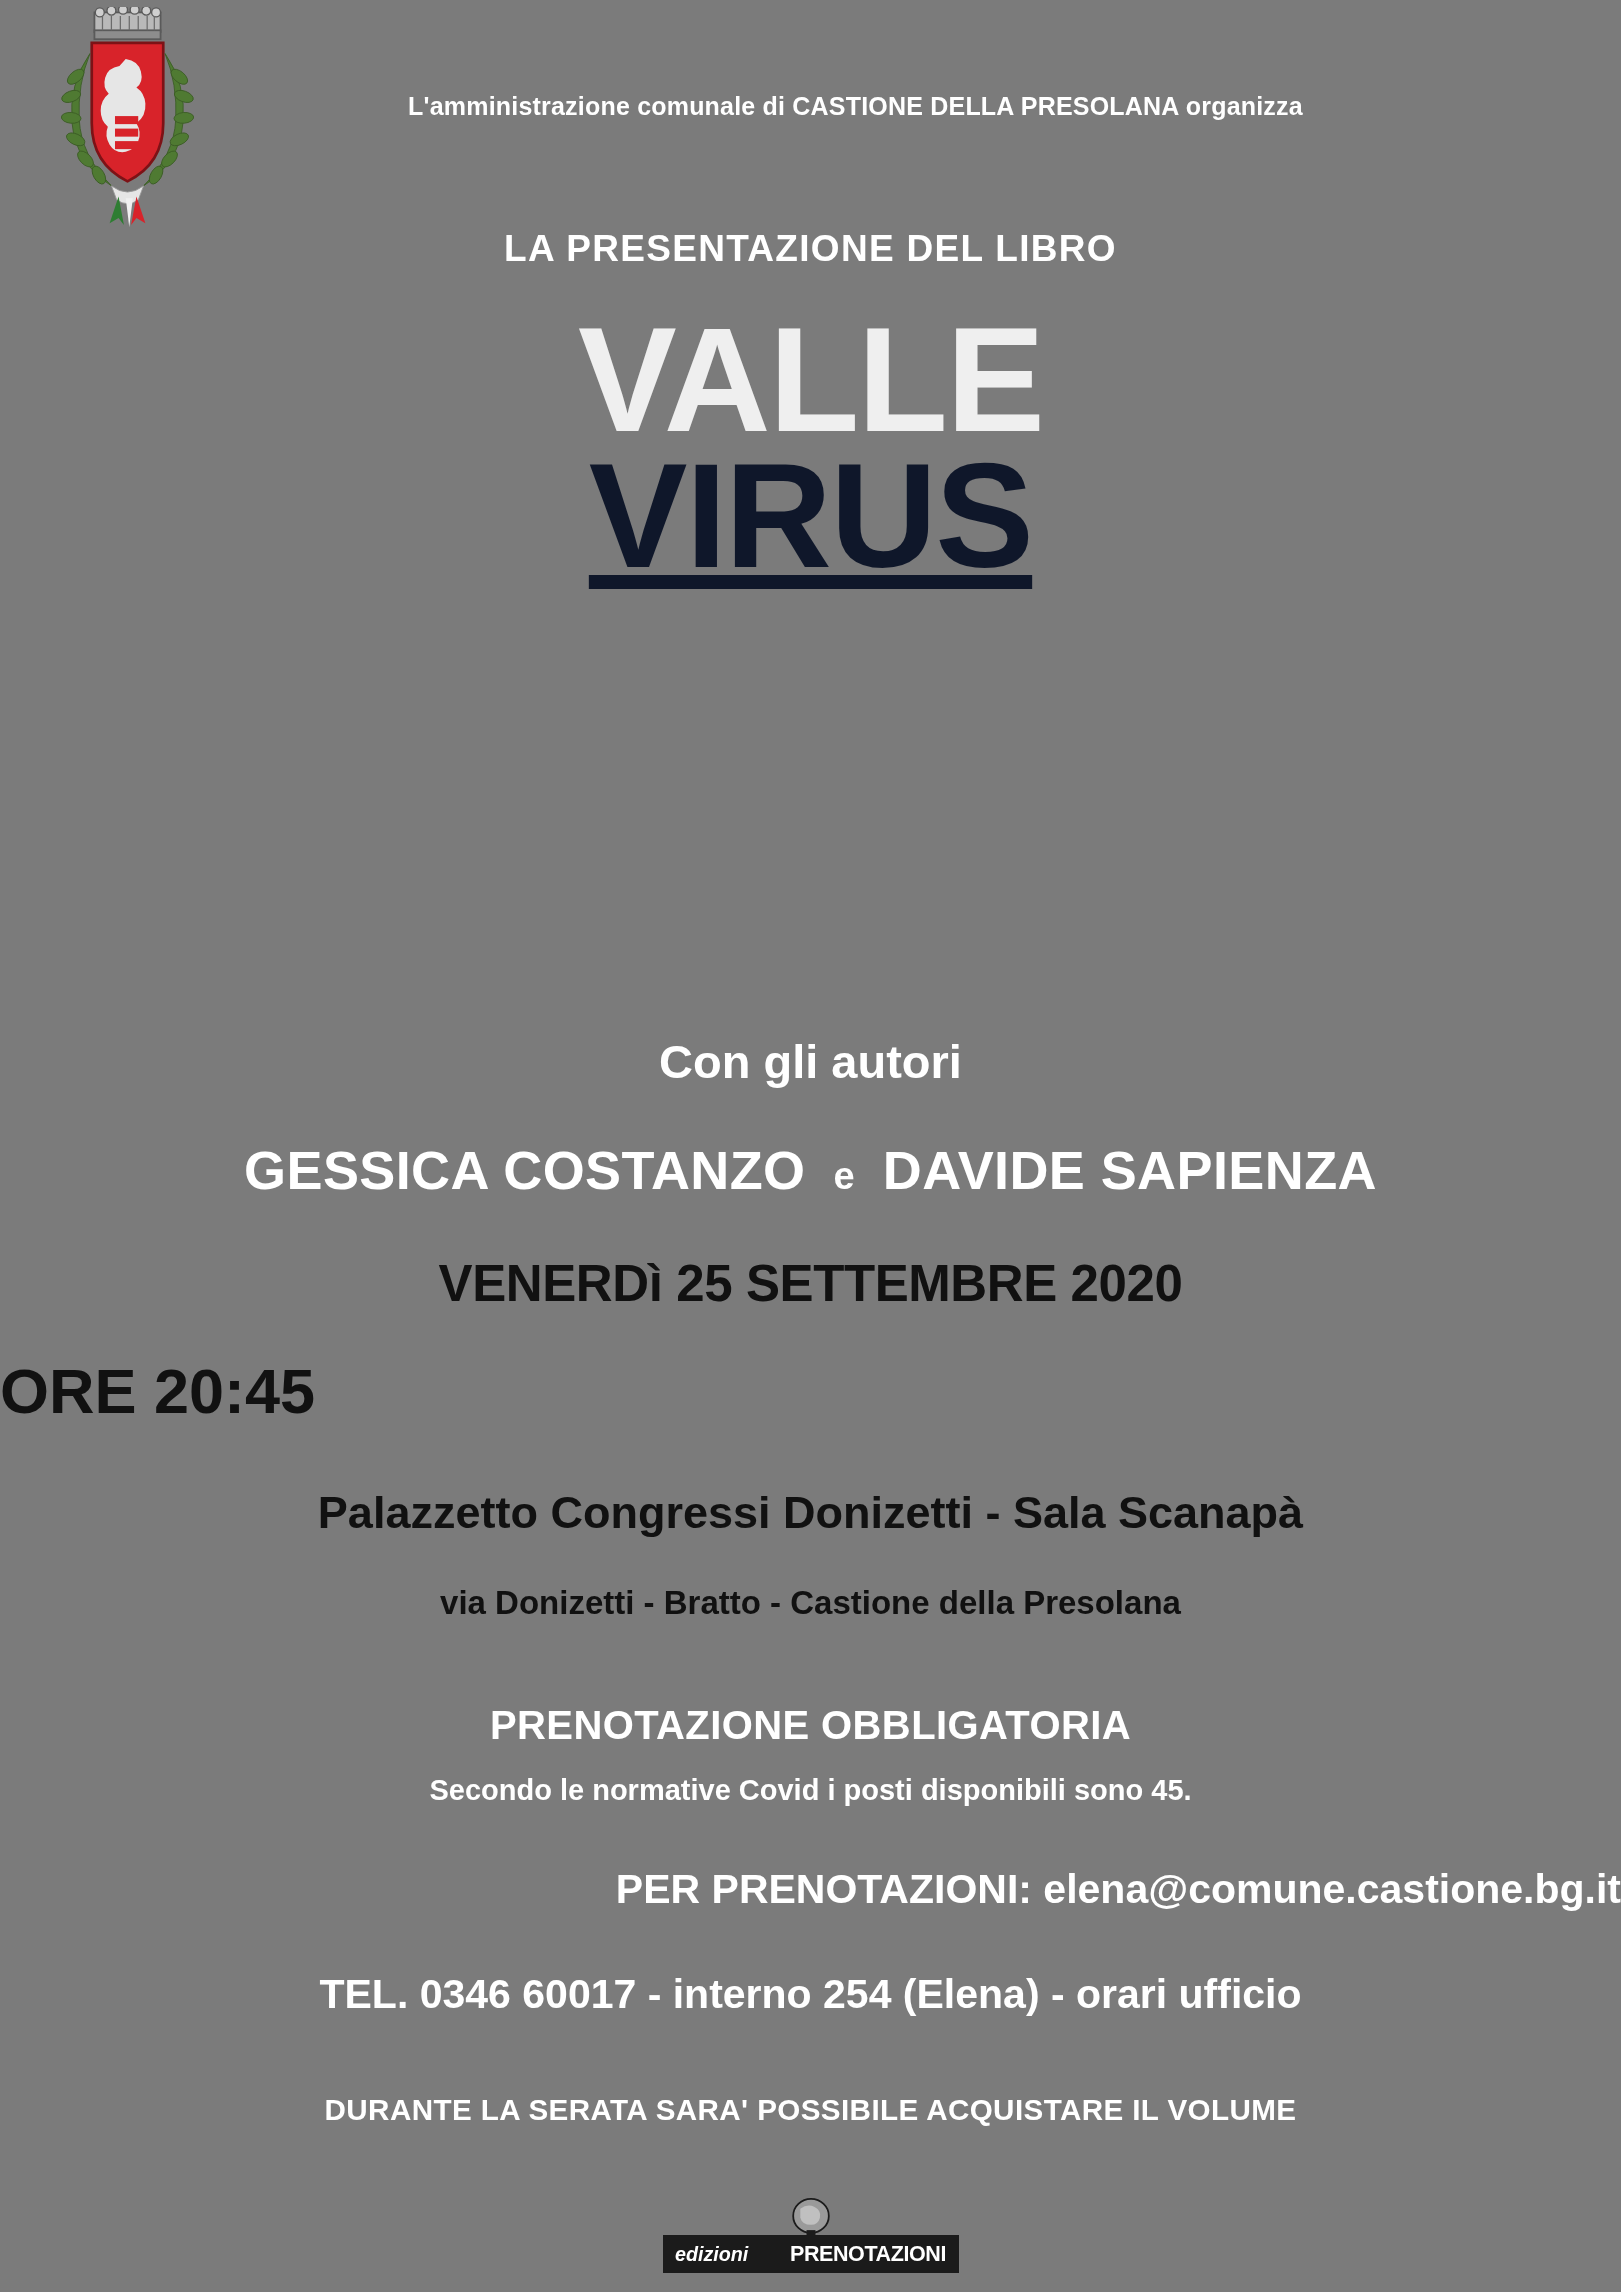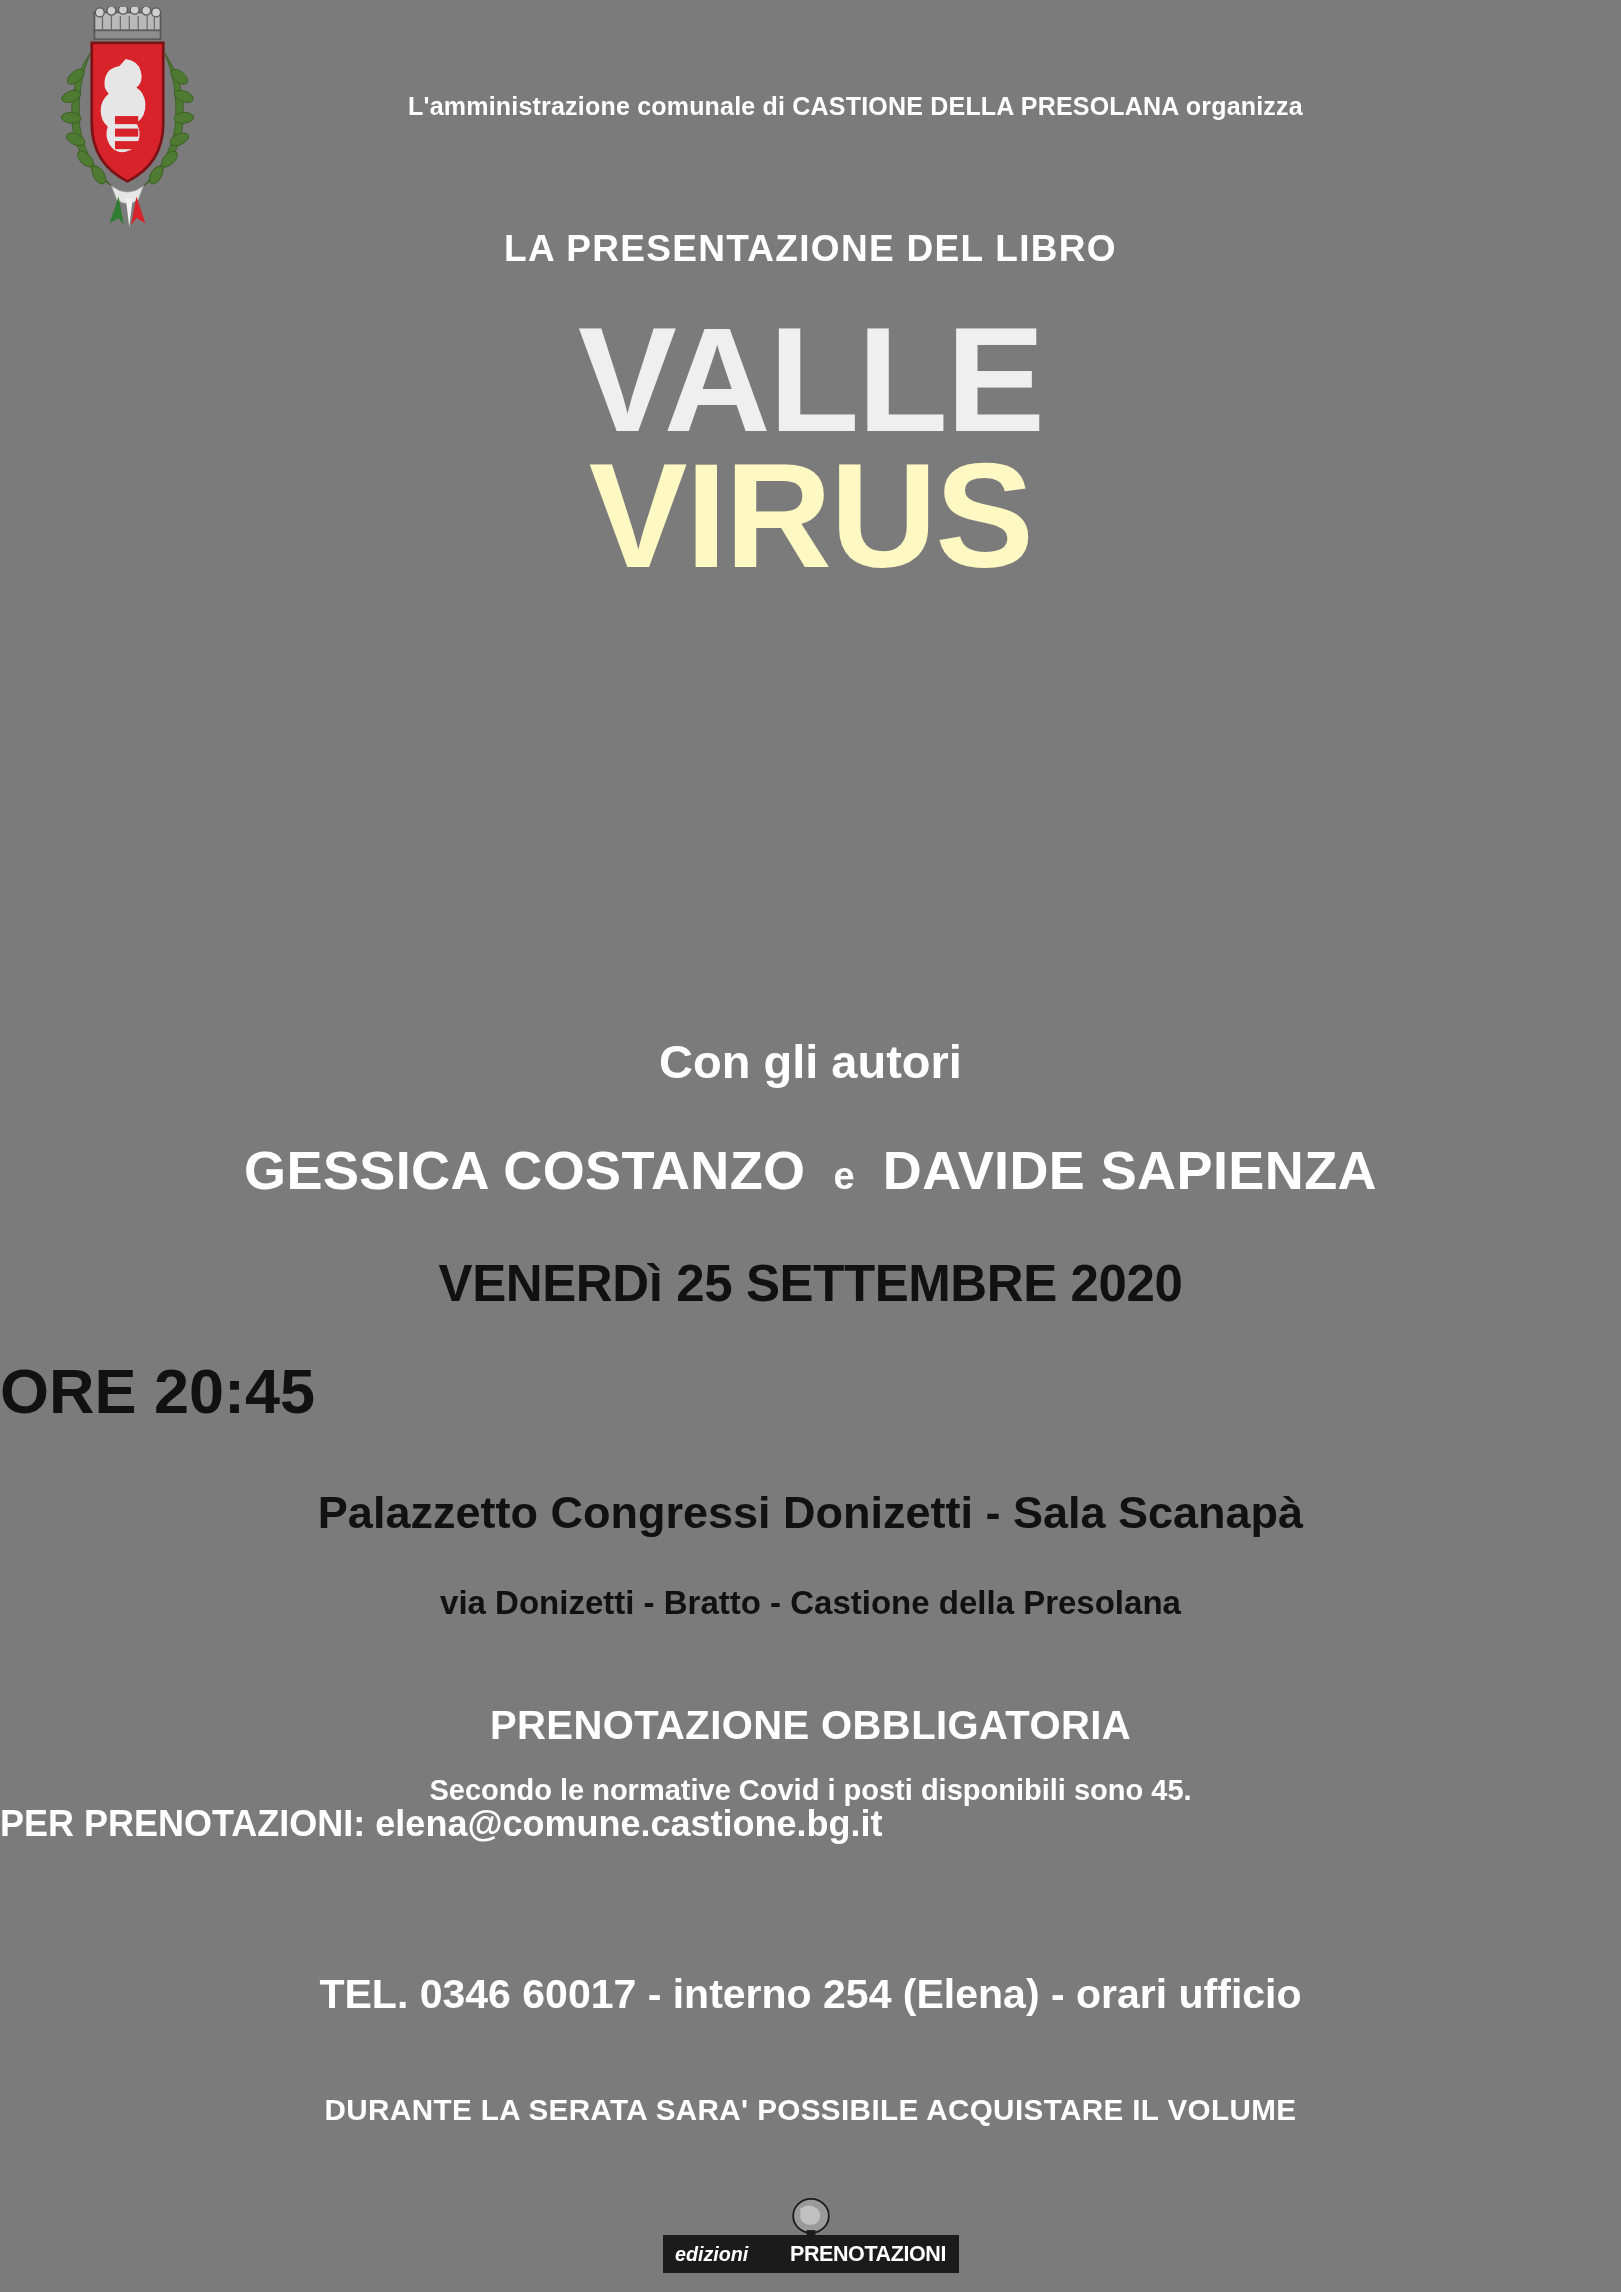--- a/index.html
+++ b/index.html
@@ -83,23 +83,24 @@
     color: #efefef;
     font-size: 148px;
     line-height: 0.92;
   }
   .t-nel {
     color: #efefef;
     font-size: 148px;
     line-height: 0.92;
   }
   .t-virus {
-    color: #fef9c3;
+    color: #0f172a;
     font-size: 148px;
     line-height: 0.92;
+    text-decoration: underline;
   }
 
   
   .with-authors {
     position: absolute;
     left: 0;
     right: 0;
     top: 1034px;
     text-align: center;
     color: #ffffff;
@@ -186,24 +187,24 @@
     top: 1774px;
     text-align: center;
     color: #ffffff;
     font-size: 29px;
     font-weight: bold;
   }
   .booking-email {
     position: absolute;
     left: 0;
     right: 0;
-    top: 1803px;
-    text-align: left;
-    color: #ffffff;
-    font-size: 36px;
+    top: 1866px;
+    text-align: right;
+    color: #ffffff;
+    font-size: 41px;
     font-weight: bold;
   }
   .booking-phone {
     position: absolute;
     left: 0;
     right: 0;
     top: 1971px;
     text-align: center;
     color: #ffffff;
     font-size: 41px;

